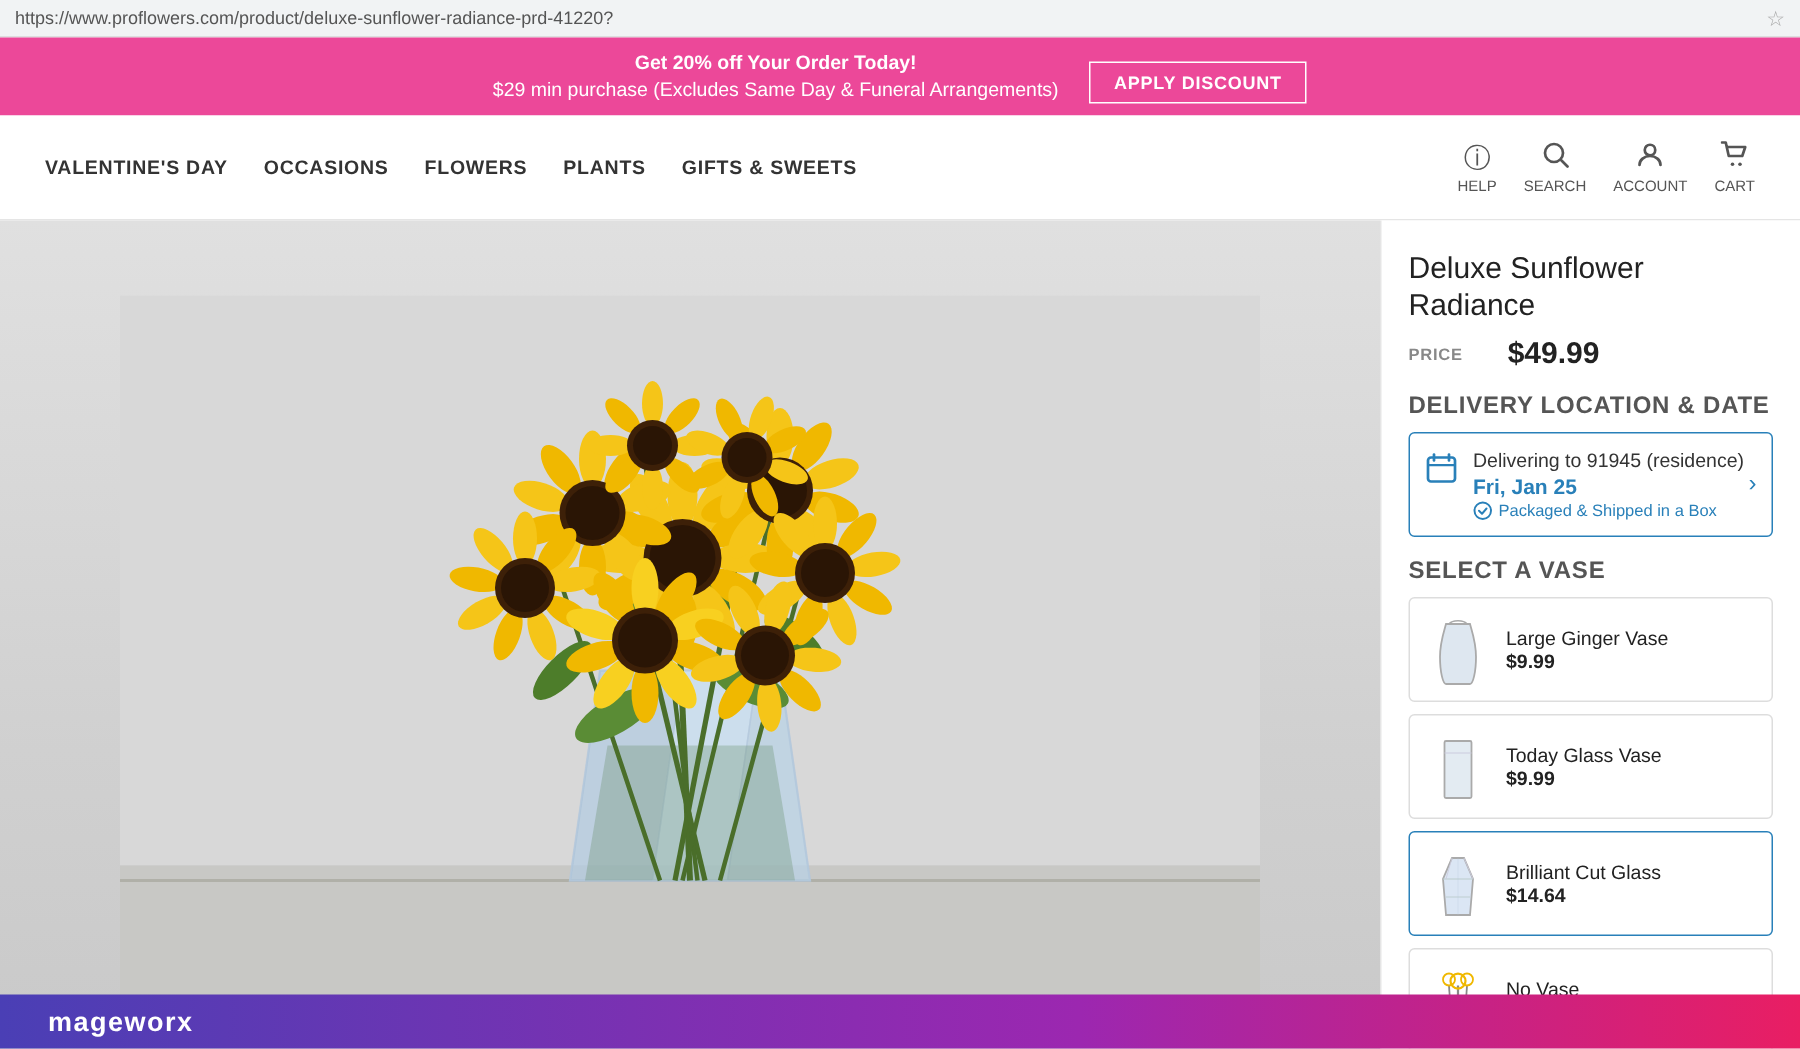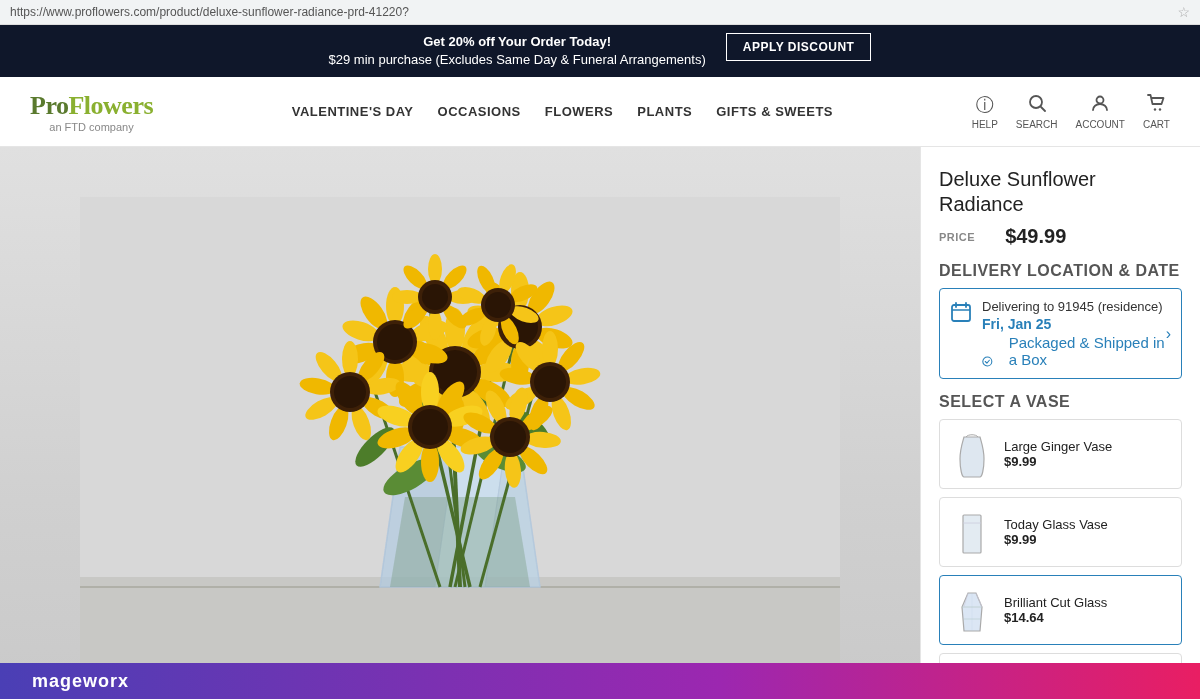--- a/index.html
+++ b/index.html
@@ -1,25 +1,25 @@
 <!DOCTYPE html>
 <html><head>
   <meta charset="utf-8">
   <style>
     * { margin: 0; padding: 0; box-sizing: border-box; }
     body { font-family: Arial, sans-serif; background: #fff; width: 1200px; height: 699px; overflow: hidden; }
 
     
     .top-bar {
-      background: #0f172a;
+      background: #ec4899;
       color: #fff;
       text-align: center;
       padding: 8px 16px;
       display: flex;
-      align-items: flex-start;
+      align-items: flex-end;
       justify-content: center;
       gap: 20px;
       font-size: 13px;
     }
     .top-bar-text { line-height: 1.4; }
     .top-bar-text strong { font-weight: bold; }
     .apply-discount-btn {
       border: 1.5px solid #fff;
       background: transparent;
       color: #fff;
@@ -139,21 +139,21 @@
       display: flex;
       align-items: flex-start;
       gap: 10px;
       cursor: pointer;
       position: relative;
     }
     .delivery-icon { font-size: 20px; color: #2980b9; margin-top: 2px; }
     .delivery-info { flex: 1; }
     .delivery-to { font-size: 13px; color: #333; font-weight: 500; }
     .delivery-date { font-size: 14px; color: #2980b9; font-weight: bold; margin: 2px 0; }
-    .delivery-ship { font-size: 15px; color: #2980b9; display: flex; align-items: flex-end; gap: 16px; }
+    .delivery-ship { font-size: 11px; color: #2980b9; display: flex; align-items: center; gap: 4px; }
     .delivery-arrow { color: #2980b9; font-size: 16px; position: absolute; right: 10px; top: 50%; transform: translateY(-50%); }
 
     
     .vase-option {
       border: 1.5px solid #ddd;
       border-radius: 4px;
       padding: 8px 10px;
       margin-bottom: 8px;
       display: flex;
       align-items: center;
@@ -203,26 +203,20 @@
 
 <div class="top-bar">
   <div class="top-bar-text">
     <strong>Get 20% off Your Order Today!</strong><br>
     <span>$29 min purchase (Excludes Same Day &amp; Funeral Arrangements)</span>
   </div>
   <button class="apply-discount-btn">APPLY DISCOUNT</button>
 </div>
 
 <div class="header">
-  <div class="logo">
-    <div class="logo-text">
-      Pro<span>Flowers</span>
-    </div>
-    <div class="logo-sub">an FTD company</div>
-  </div>
   <nav class="nav">
     <a class="nav-item">VALENTINE'S DAY</a>
     <a class="nav-item">OCCASIONS</a>
     <a class="nav-item">FLOWERS</a>
     <a class="nav-item">PLANTS</a>
     <a class="nav-item">GIFTS &amp; SWEETS</a>
   </nav>
   <div class="nav-actions">
     <div class="nav-action">
       <span class="nav-action-icon">ⓘ</span>

